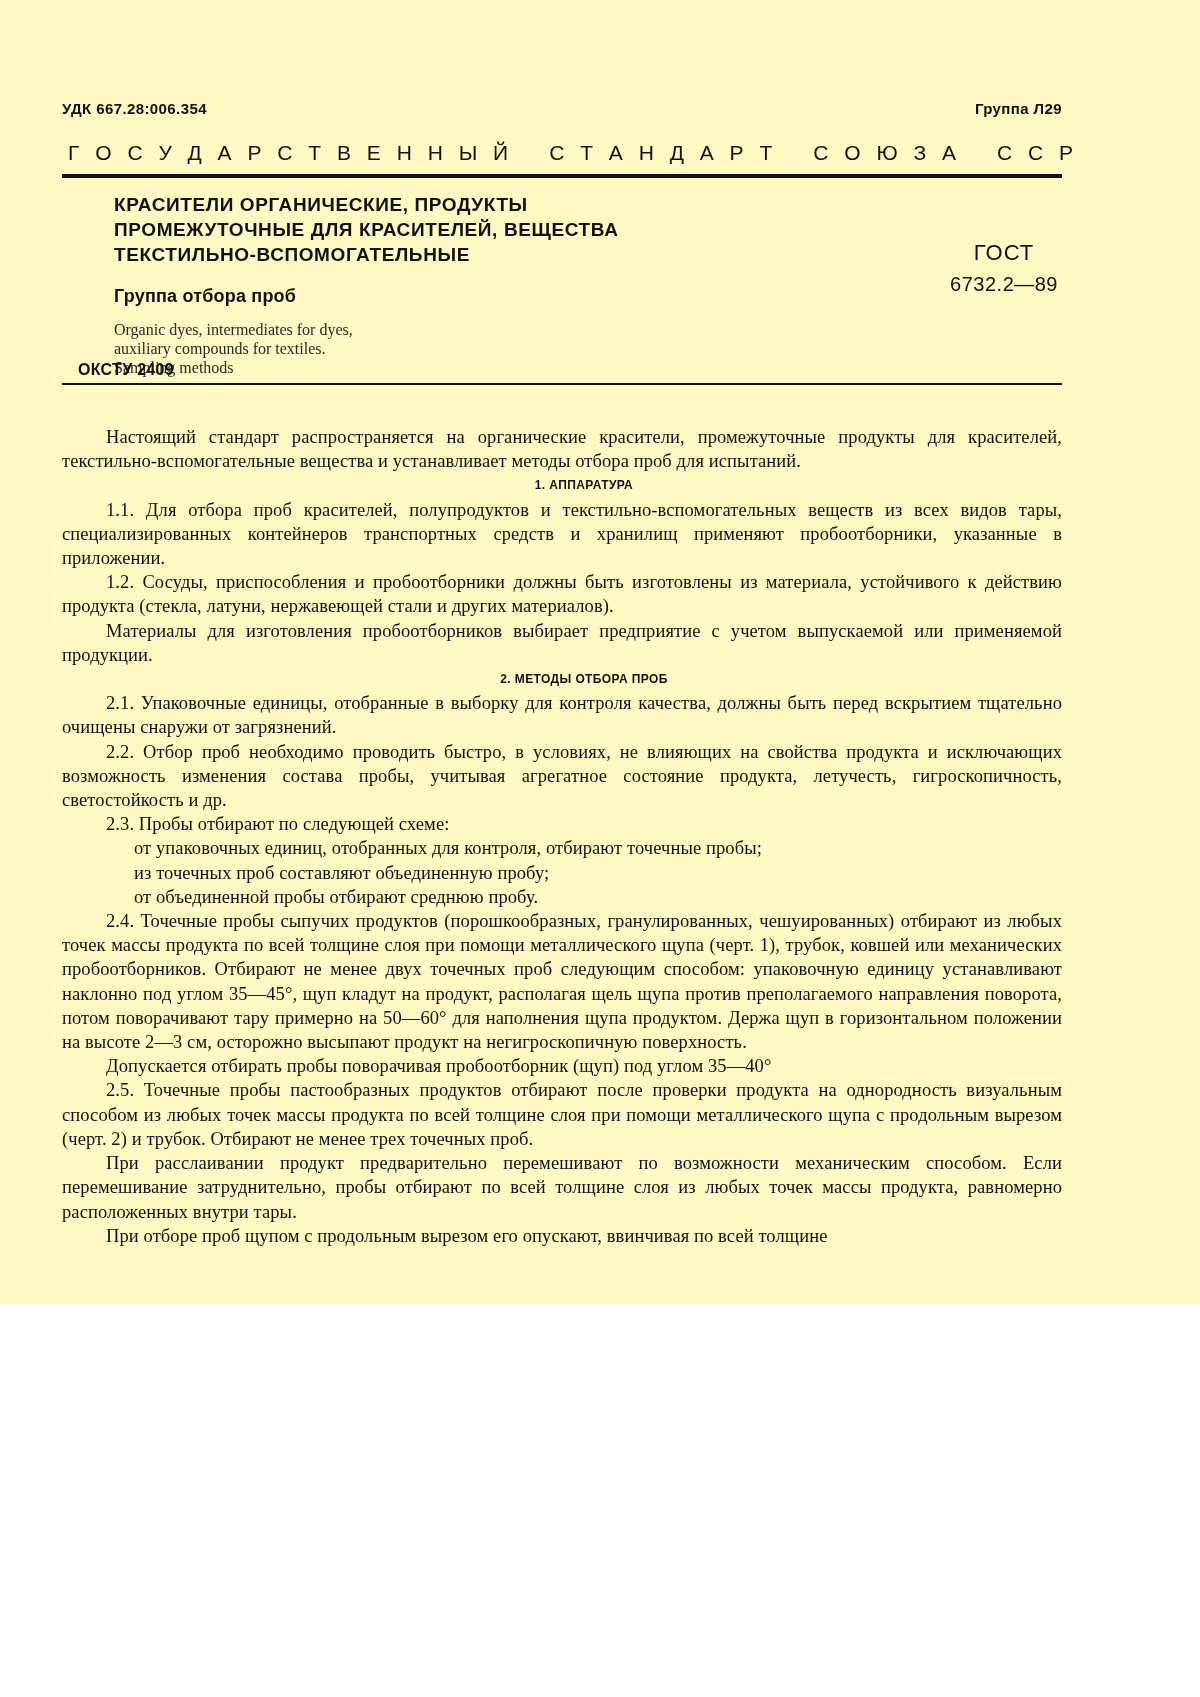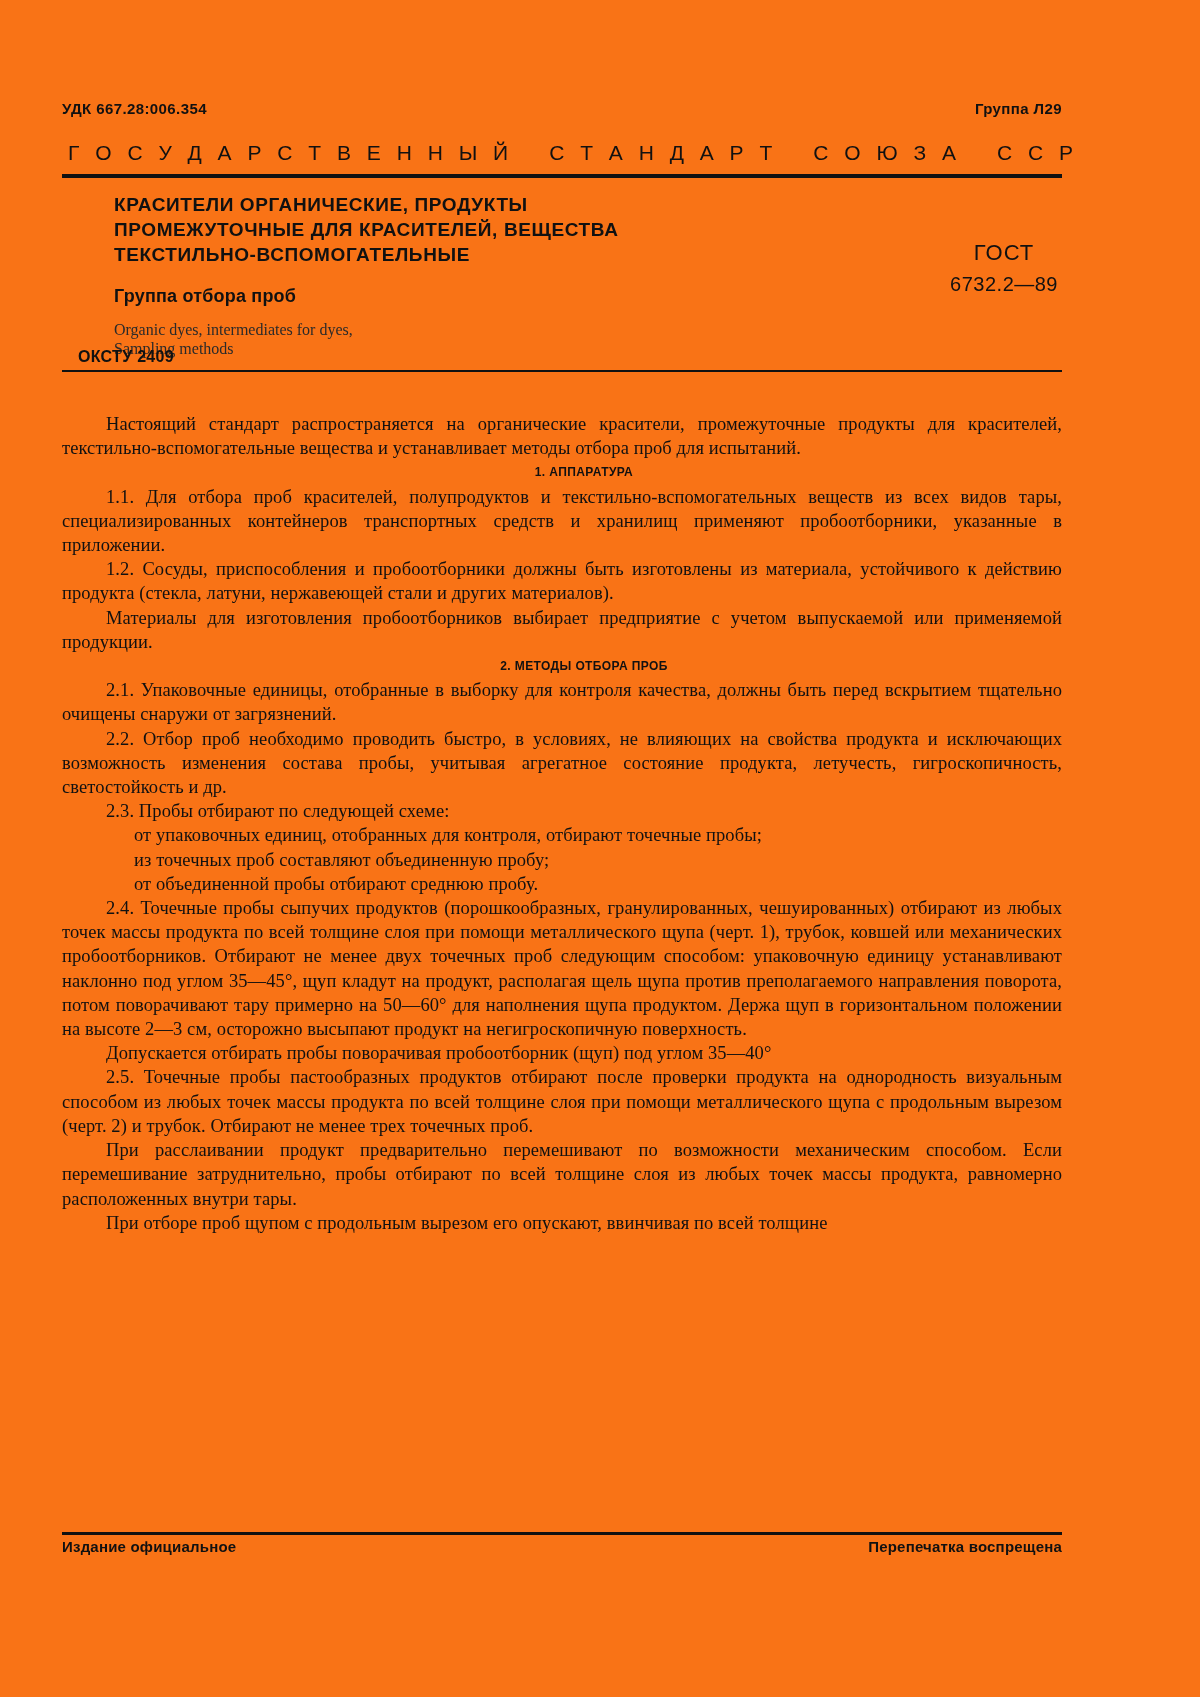--- a/index.html
+++ b/index.html
@@ -7,23 +7,23 @@
     padding: 0;
     background: #ffffff;
   }
   body {
     font-family: "Liberation Serif", "DejaVu Serif", serif;
     color: #111111;
   }
   .page {
     position: relative;
     width: 1200px;
-    height: 1697px;
+    height: 1304px;
     margin: 0 auto;
-    background: #f97316;
+    background: #fef9c3;
     overflow: hidden;
   }
   .sheet {
     position: absolute;
     left: 62px;
     top: 100px;
     width: 1000px;
   }
 
   
@@ -202,20 +202,21 @@
     <div class="title-block">
       <div class="title-center">
         <div class="maintitle">
           <div>КРАСИТЕЛИ ОРГАНИЧЕСКИЕ, ПРОДУКТЫ</div>
           <div>ПРОМЕЖУТОЧНЫЕ ДЛЯ КРАСИТЕЛЕЙ, ВЕЩЕСТВА</div>
           <div>ТЕКСТИЛЬНО-ВСПОМОГАТЕЛЬНЫЕ</div>
         </div>
         <div class="subtitle">Группа отбора проб</div>
         <div class="entitle">
           <div>Organic dyes, intermediates for dyes,</div>
+          <div>auxiliary compounds for textiles.</div>
           <div>Sampling methods</div>
         </div>
       </div>
 
       <div class="gost-num">
         <div class="g1">ГОСТ</div>
         <div class="g2">6732.2—89</div>
       </div>
 
       <div class="okstu">ОКСТУ 2409</div>

